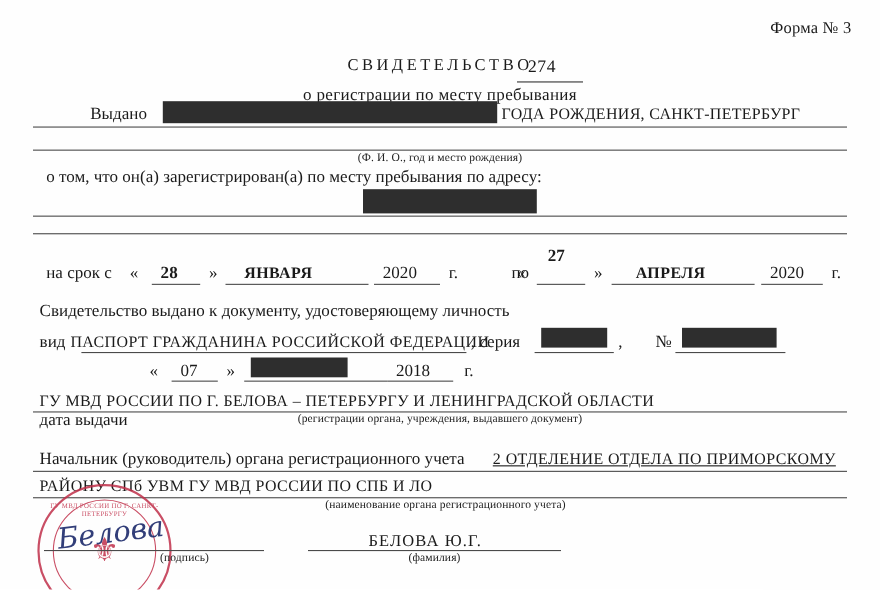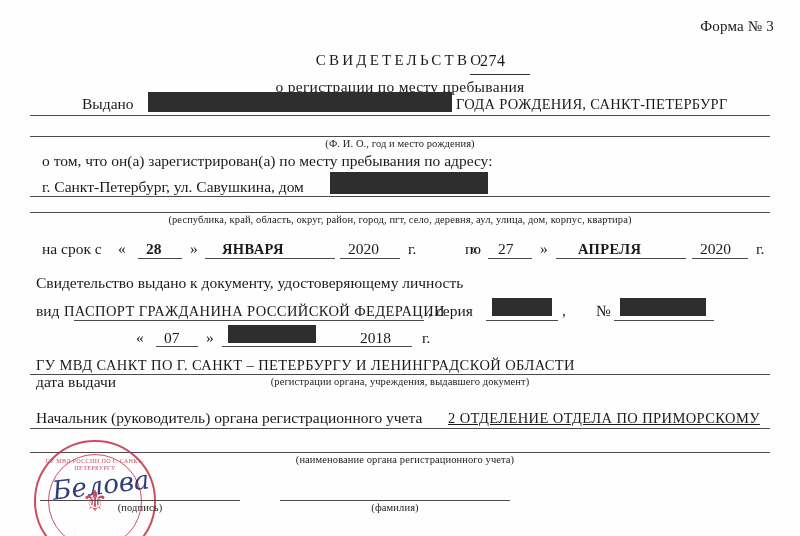--- a/index.html
+++ b/index.html
@@ -159,39 +159,37 @@
   <div class="row" style="left:82px; top:95px;">Выдано</div>
   <div class="redact" style="left:148px; top:92px; width:304px; height:20px;"></div>
   <div class="row" style="left:456px; top:96px; font-size:14.5px; letter-spacing:0.3px;">ГОДА РОЖДЕНИЯ, САНКТ-ПЕТЕРБУРГ</div>
   <div class="line" style="left:30px; top:115px; width:740px;"></div>
 
   <div class="caption" style="left:230px; top:138px; width:340px;">(Ф. И. О., год и место рождения)</div>
   <div class="line" style="left:30px; top:136px; width:740px;"></div>
 
   <div class="row" style="left:42px; top:152px;">о том, что он(а) зарегистрирован(а) по месту пребывания по адресу:</div>
 
-  <div class="row" style="left:42px; top:178px;">г. Санкт-Петербург, ул. Савушкина, дом</div>
   <div class="redact" style="left:330px; top:172px; width:158px; height:22px;"></div>
   <div class="line" style="left:30px; top:196px; width:740px;"></div>
   <div class="line" style="left:30px; top:212px; width:740px;"></div>
-  <div class="caption" style="left:150px; top:214px; width:500px;">(республика, край, область, округ, район, город, пгт, село, деревня, аул, улица, дом, корпус, квартира)</div>
 
   <div class="row" style="left:42px; top:240px;">на срок с</div>
   <div class="row" style="left:118px; top:240px;">«</div>
   <div class="row" style="left:146px; top:240px; font-weight:bold;">28</div>
   <div class="line" style="left:138px; top:258px; width:44px;"></div>
   <div class="row" style="left:190px; top:240px;">»</div>
   <div class="row small-caps" style="left:222px; top:241px; font-weight:bold;">ЯНВАРЯ</div>
   <div class="line" style="left:205px; top:258px; width:130px;"></div>
   <div class="row" style="left:348px; top:240px;">2020</div>
   <div class="line" style="left:340px; top:258px; width:60px;"></div>
   <div class="row" style="left:408px; top:240px;">г.</div>
   <div class="row" style="left:440px; top:240px;margin-left:25px;">по</div>
   <div class="row" style="left:470px; top:240px;">«</div>
-  <div class="row" style="left:498px; top:240px; font-weight:normal;">27</div>
+  <div class="row" style="left:498px; top:224px; font-weight:bold;">27</div>
   <div class="line" style="left:488px; top:258px; width:44px;"></div>
   <div class="row" style="left:540px; top:240px;">»</div>
   <div class="row small-caps" style="left:578px; top:241px; font-weight:bold;">АПРЕЛЯ</div>
   <div class="line" style="left:556px; top:258px; width:130px;"></div>
   <div class="row" style="left:700px; top:240px;">2020</div>
   <div class="line" style="left:692px; top:258px; width:56px;"></div>
   <div class="row" style="left:756px; top:240px;">г.</div>
 
   <div class="row" style="left:36px; top:274px;">Свидетельство выдано к документу, удостоверяющему личность</div>
 
@@ -210,37 +208,39 @@
   <div class="row" style="left:136px; top:329px;">«</div>
   <div class="row" style="left:164px; top:329px;">07</div>
   <div class="line" style="left:156px; top:346px; width:42px;"></div>
   <div class="row" style="left:206px; top:329px;">»</div>
   <div class="redact" style="left:228px; top:325px; width:88px; height:18px;"></div>
   <div class="line" style="left:222px; top:346px; width:130px;"></div>
   <div class="row" style="left:360px; top:329px;">2018</div>
   <div class="line" style="left:352px; top:346px; width:60px;"></div>
   <div class="row" style="left:422px; top:329px;">г.</div>
 
-  <div class="row small-caps" style="left:36px; top:357px;">ГУ  МВД  САНКТ  ПО  Г. САНКТ – ПЕТЕРБУРГУ  И  ЛЕНИНГРАДСКОЙ ОБЛАСТИ</div>
+  <div class="row small-caps" style="left:36px; top:357px;">ГУ  МВД  РОССИИ  ПО  Г. БЕЛОВА – ПЕТЕРБУРГУ  И  ЛЕНИНГРАДСКОЙ ОБЛАСТИ</div>
   <div class="line" style="left:30px; top:374px; width:740px;"></div>
   <div class="caption" style="left:220px; top:376px; width:360px;">(регистрации органа, учреждения, выдавшего документ)</div>
 
   <div class="row" style="left:36px; top:409px;">Начальник (руководитель) органа регистрационного учета</div>
   <div class="row small-caps" style="left:448px; top:410px;text-decoration:underline;">2 ОТДЕЛЕНИЕ ОТДЕЛА  ПО ПРИМОРСКОМУ</div>
   <div class="line" style="left:30px; top:428px; width:740px;"></div>
+  <div class="row small-caps" style="left:36px; top:434px;">РАЙОНУ СПб УВМ  ГУ  МВД  РОССИИ  ПО  СПБ  И  ЛО</div>
   <div class="line" style="left:30px; top:452px; width:740px;"></div>
   <div class="caption" style="left:280px; top:454px; width:250px;">(наименование органа регистрационного учета)</div>
 
   <div class="stamp">
     <div class="stamp-inner"></div>
     <div class="stamp-text-top">ГУ МВД РОССИИ ПО Г. САНКТ-ПЕТЕРБУРГУ</div>
     <div class="stamp-core">⚜</div>
 
   </div>
 
   <div class="signature">Белова</div>
   <div class="line" style="left:40px; top:500px; width:200px;"></div>
-  <div class="caption" style="left:90px; top:502px; width:100px;">(подпись)</div>
-
+  <div class="caption" style="left:90px; top:502px; width:100px;text-align:right;">(подпись)</div>
+
+  <div class="name-right">БЕЛОВА Ю.Г.</div>
   <div class="line" style="left:280px; top:500px; width:230px;"></div>
   <div class="caption" style="left:345px; top:502px; width:100px;">(фамилия)</div>
 
 </div>
 
 </body></html>

